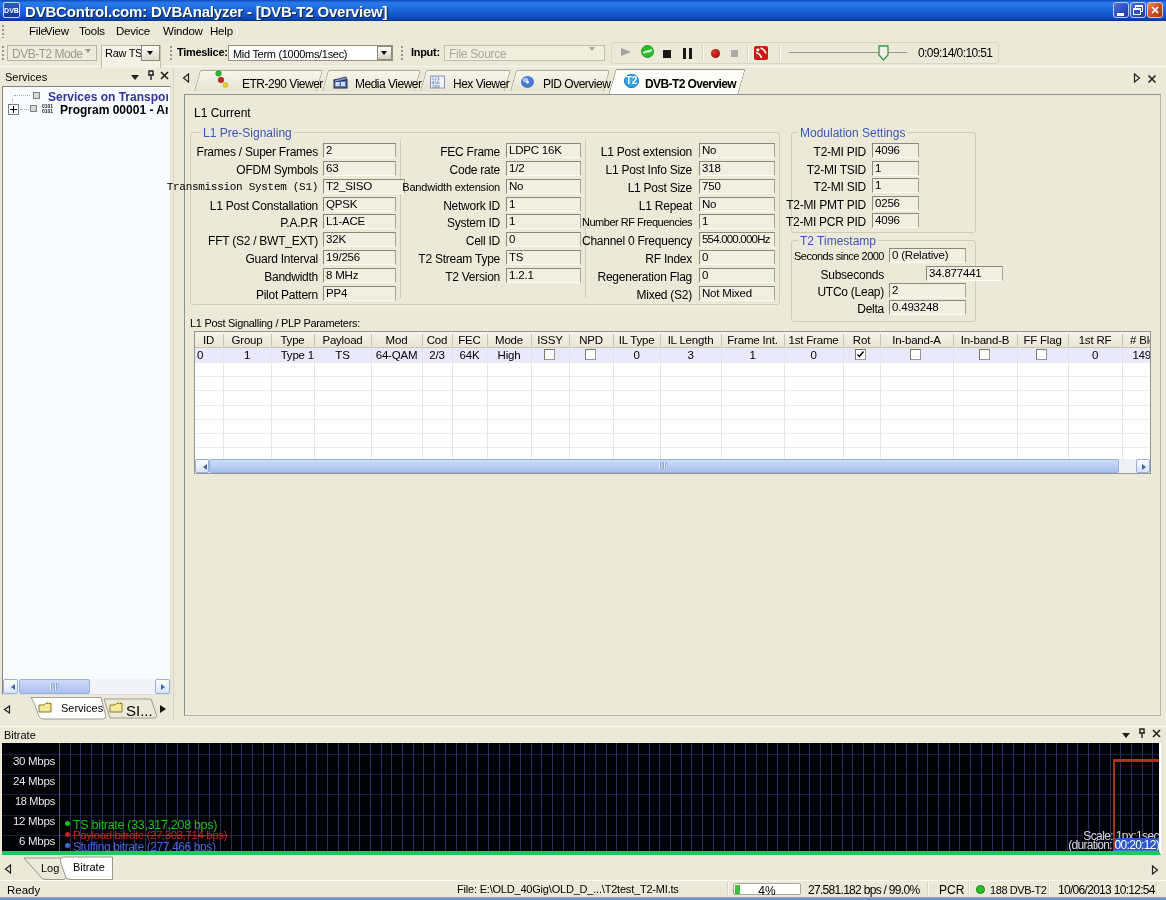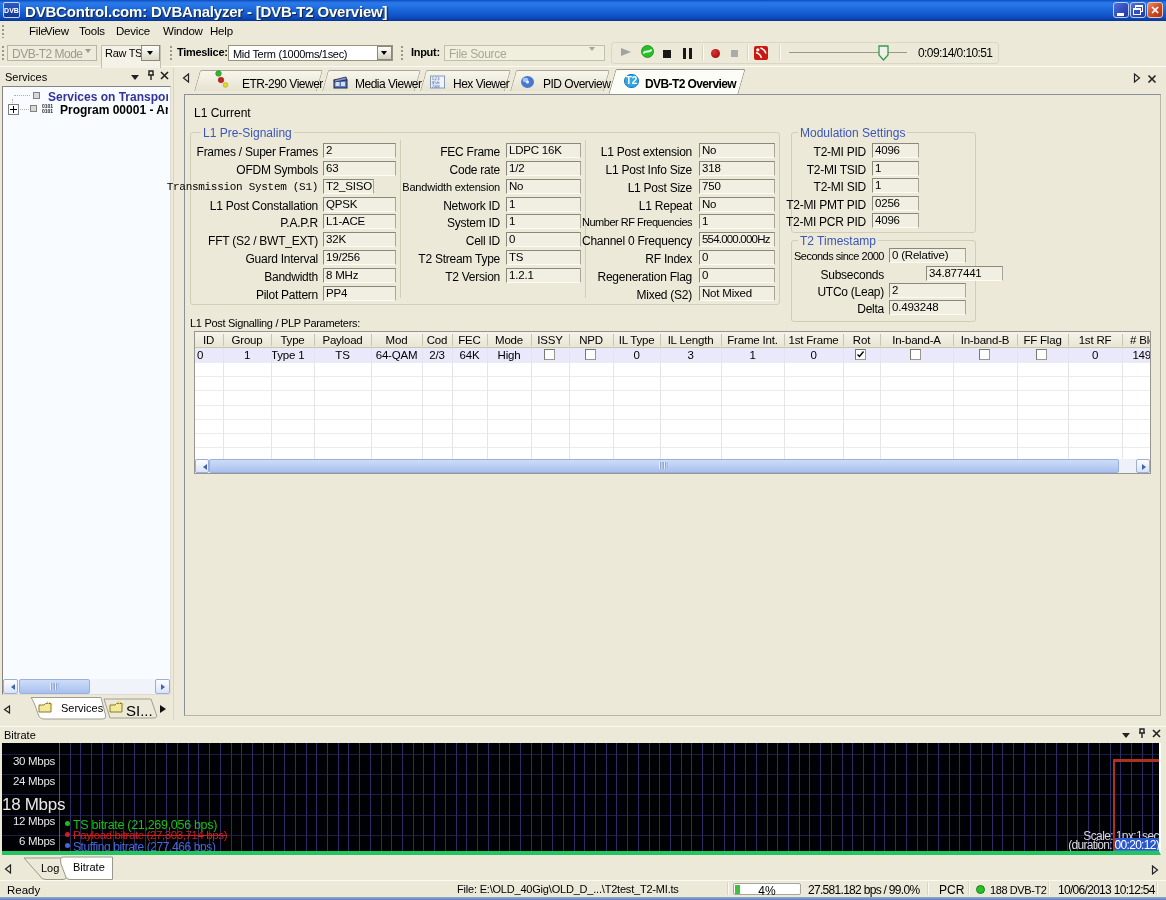--- a/index.html
+++ b/index.html
@@ -184,21 +184,21 @@
 
 <div class="gbox" style="left:190px;top:132px;width:590px;height:173px;"></div>
 <div class="gtitle" style="left:201px;top:126px;">L1 Pre-Signaling</div>
 <div class="abs" style="left:400px;top:140px;width:1px;height:158px;background:#d0cdb8;"></div>
 <div class="abs" style="left:585px;top:140px;width:1px;height:158px;background:#d0cdb8;"></div>
 <div class="rlbl" style="left:118px;top:145px;width:200px;">Frames / Super Frames</div>
 <div class="ebox" style="left:323px;top:143px;width:73px;">2</div>
 <div class="rlbl" style="left:118px;top:163px;width:200px;">OFDM Symbols</div>
 <div class="ebox" style="left:323px;top:161px;width:73px;">63</div>
 <div class="rlbl" style="left:118px;top:181px;width:200px;font-size:11px;letter-spacing:-0.3px;font-family:Liberation Mono, monospace;">Transmission System (S1)</div>
-<div class="ebox" style="left:323px;top:179px;width:51px;">T2_SISO</div>
+<div class="ebox" style="left:323px;top:179px;width:82px;">T2_SISO</div>
 <div class="rlbl" style="left:118px;top:199px;width:200px;">L1 Post Constallation</div>
 <div class="ebox" style="left:323px;top:197px;width:73px;">QPSK</div>
 <div class="rlbl" style="left:118px;top:216px;width:200px;">P.A.P.R</div>
 <div class="ebox" style="left:323px;top:214px;width:73px;">L1-ACE</div>
 <div class="rlbl" style="left:118px;top:234px;width:200px;">FFT (S2 / BWT_EXT)</div>
 <div class="ebox" style="left:323px;top:232px;width:73px;">32K</div>
 <div class="rlbl" style="left:118px;top:252px;width:200px;">Guard Interval</div>
 <div class="ebox" style="left:323px;top:250px;width:73px;">19/256</div>
 <div class="rlbl" style="left:118px;top:270px;width:200px;">Bandwidth</div>
 <div class="ebox" style="left:323px;top:268px;width:73px;">8 MHz</div>
@@ -298,21 +298,21 @@
 <div class="abs" style="left:758px;top:2px;width:64px;text-align:center;">In-band-B</div>
 <div class="abs" style="left:822px;top:2px;width:1px;height:12px;background:#c8c5b2;"></div>
 <div class="abs" style="left:822px;top:2px;width:51px;text-align:center;">FF Flag</div>
 <div class="abs" style="left:873px;top:2px;width:1px;height:12px;background:#c8c5b2;"></div>
 <div class="abs" style="left:873px;top:2px;width:54px;text-align:center;">1st RF</div>
 <div class="abs" style="left:927px;top:2px;width:1px;height:12px;background:#c8c5b2;"></div>
 <div class="abs" style="left:927px;top:2px;width:58px;text-align:center;"># Blocks</div>
 <div class="abs" style="left:0;top:16px;width:986px;height:14px;background:#e9e9fb;"></div>
 <div class="abs" style="left:2px;top:17px;">0</div>
 <div class="abs" style="left:28px;top:17px;width:48px;text-align:center;">1</div>
-<div class="abs" style="left:76px;top:17px;width:43px;text-align:left;">Type 1</div>
+<div class="abs" style="left:76px;top:17px;width:43px;text-align:right;">Type 1</div>
 <div class="abs" style="left:119px;top:17px;width:57px;text-align:center;">TS</div>
 <div class="abs" style="left:176px;top:17px;width:51px;text-align:center;">64-QAM</div>
 <div class="abs" style="left:227px;top:17px;width:30px;text-align:center;">2/3</div>
 <div class="abs" style="left:257px;top:17px;width:35px;text-align:center;">64K</div>
 <div class="abs" style="left:292px;top:17px;width:44px;text-align:center;">High</div>
 <div class="cb" style="left:349px;top:17px;"></div>
 <div class="cb" style="left:390px;top:17px;"></div>
 <div class="abs" style="left:418px;top:17px;width:47px;text-align:center;">0</div>
 <div class="abs" style="left:465px;top:17px;width:61px;text-align:center;">3</div>
 <div class="abs" style="left:526px;top:17px;width:63px;text-align:center;">1</div>
@@ -380,26 +380,26 @@
 
 <div class="abs" style="left:2px;top:743px;width:1159px;height:112px;background:#000105;border-right:2px solid #fff;border-bottom:4px solid #22c55e;overflow:hidden;">
 <svg class="abs" style="left:0;top:0;" width="1157" height="112" viewBox="0 0 1157 112">
       <path d="M0 11.5H1157 M0 31.5H1157 M0 51.5H1157 M0 72.5H1157 M0 92.5H1157" stroke="#1c1c44" stroke-width="1"></path>
       <path d="M57.5 0V112 M68.5 0V112 M78.5 0V112 M89.5 0V112 M100.5 0V112 M111.5 0V112 M121.5 0V112 M132.5 0V112 M143.5 0V112 M153.5 0V112 M164.5 0V112 M175.5 0V112 M186.5 0V112 M196.5 0V112 M207.5 0V112 M218.5 0V112 M229.5 0V112 M239.5 0V112 M250.5 0V112 M261.5 0V112 M271.5 0V112 M282.5 0V112 M293.5 0V112 M304.5 0V112 M314.5 0V112 M325.5 0V112 M336.5 0V112 M346.5 0V112 M357.5 0V112 M368.5 0V112 M379.5 0V112 M389.5 0V112 M400.5 0V112 M411.5 0V112 M421.5 0V112 M432.5 0V112 M443.5 0V112 M454.5 0V112 M464.5 0V112 M475.5 0V112 M486.5 0V112 M497.5 0V112 M507.5 0V112 M518.5 0V112 M529.5 0V112 M539.5 0V112 M550.5 0V112 M561.5 0V112 M572.5 0V112 M582.5 0V112 M593.5 0V112 M604.5 0V112 M614.5 0V112 M625.5 0V112 M636.5 0V112 M647.5 0V112 M657.5 0V112 M668.5 0V112 M679.5 0V112 M689.5 0V112 M700.5 0V112 M711.5 0V112 M722.5 0V112 M732.5 0V112 M743.5 0V112 M754.5 0V112 M765.5 0V112 M775.5 0V112 M786.5 0V112 M797.5 0V112 M807.5 0V112 M818.5 0V112 M829.5 0V112 M840.5 0V112 M850.5 0V112 M861.5 0V112 M872.5 0V112 M882.5 0V112 M893.5 0V112 M904.5 0V112 M915.5 0V112 M925.5 0V112 M936.5 0V112 M947.5 0V112 M957.5 0V112 M968.5 0V112 M979.5 0V112 M990.5 0V112 M1000.5 0V112 M1011.5 0V112 M1022.5 0V112 M1033.5 0V112 M1043.5 0V112 M1054.5 0V112 M1065.5 0V112 M1075.5 0V112 M1086.5 0V112 M1097.5 0V112 M1108.5 0V112 M1118.5 0V112 M1129.5 0V112 M1140.5 0V112 M1150.5 0V112" stroke="#2d2d64" stroke-width="1"></path>
       <path d="M57.5 0V112" stroke="#50509a" stroke-width="1"></path>
     </svg>
 
 <div class="rlbl" style="left:0;top:12px;width:53px;color:#e8e8e8;font-size:11.5px;letter-spacing:-0.3px;">30 Mbps</div>
 <div class="rlbl" style="left:0;top:32px;width:53px;color:#e8e8e8;font-size:11.5px;letter-spacing:-0.3px;">24 Mbps</div>
-<div class="rlbl" style="left:0;top:52px;width:53px;color:#e8e8e8;font-size:17px;letter-spacing:-0.3px;">18 Mbps</div>
+<div class="rlbl" style="left:0;top:52px;width:53px;color:#e8e8e8;font-size:11px;letter-spacing:-0.3px;">18 Mbps</div>
 <div class="rlbl" style="left:0;top:72px;width:53px;color:#e8e8e8;font-size:11.5px;letter-spacing:-0.3px;">12 Mbps</div>
 <div class="rlbl" style="left:0;top:92px;width:53px;color:#e8e8e8;font-size:11.5px;letter-spacing:-0.3px;">6 Mbps</div>
 
 <div class="abs" style="left:63px;top:78px;width:5px;height:5px;border-radius:50%;background:#18c018;"></div>
-    <div class="abs" style="left:71px;top:75px;color:#18c018;font-size:12.5px;letter-spacing:-0.3px;">TS bitrate (21,269,056 bps)</div>
+    <div class="abs" style="left:71px;top:75px;color:#18c018;font-size:12.5px;letter-spacing:-0.3px;">TS bitrate (33,317,208 bps)</div>
 <div class="abs" style="left:63px;top:89px;width:5px;height:5px;border-radius:50%;background:#cc2020;"></div>
     <div class="abs" style="left:71px;top:86px;color:#cc2020;font-size:11.5px;letter-spacing:-0.4px;text-decoration:line-through;">Payload bitrate (27,303,714 bps)</div>
 <div class="abs" style="left:63px;top:100px;width:5px;height:5px;border-radius:50%;background:#4468d8;"></div>
     <div class="abs" style="left:71px;top:97px;color:#4468d8;font-size:12px;letter-spacing:-0.4px;">Stuffing bitrate (277,466 bps)</div>
 <div class="abs" style="left:1111px;top:16px;width:2px;height:94px;background:#b03020;z-index:6;"></div>
 <div class="abs" style="left:1111px;top:16px;width:48px;height:3px;background:#b03020;z-index:6;"></div>
 <div class="abs" style="left:1111px;top:107px;width:48px;height:3px;background:#2e7bd6;z-index:6;"></div>
 <div class="rlbl" style="left:957px;top:86px;width:200px;color:#d8d8e0;letter-spacing:-0.6px;">Scale: 1px:1sec</div>
 <div class="rlbl" style="left:957px;top:97px;width:200px;color:#d8d8e0;letter-spacing:-0.7px;height:11px;line-height:11px;">(duration: <span style="background:#2a58c8;color:#fff;">00:20:12)</span></div>
 </div>

